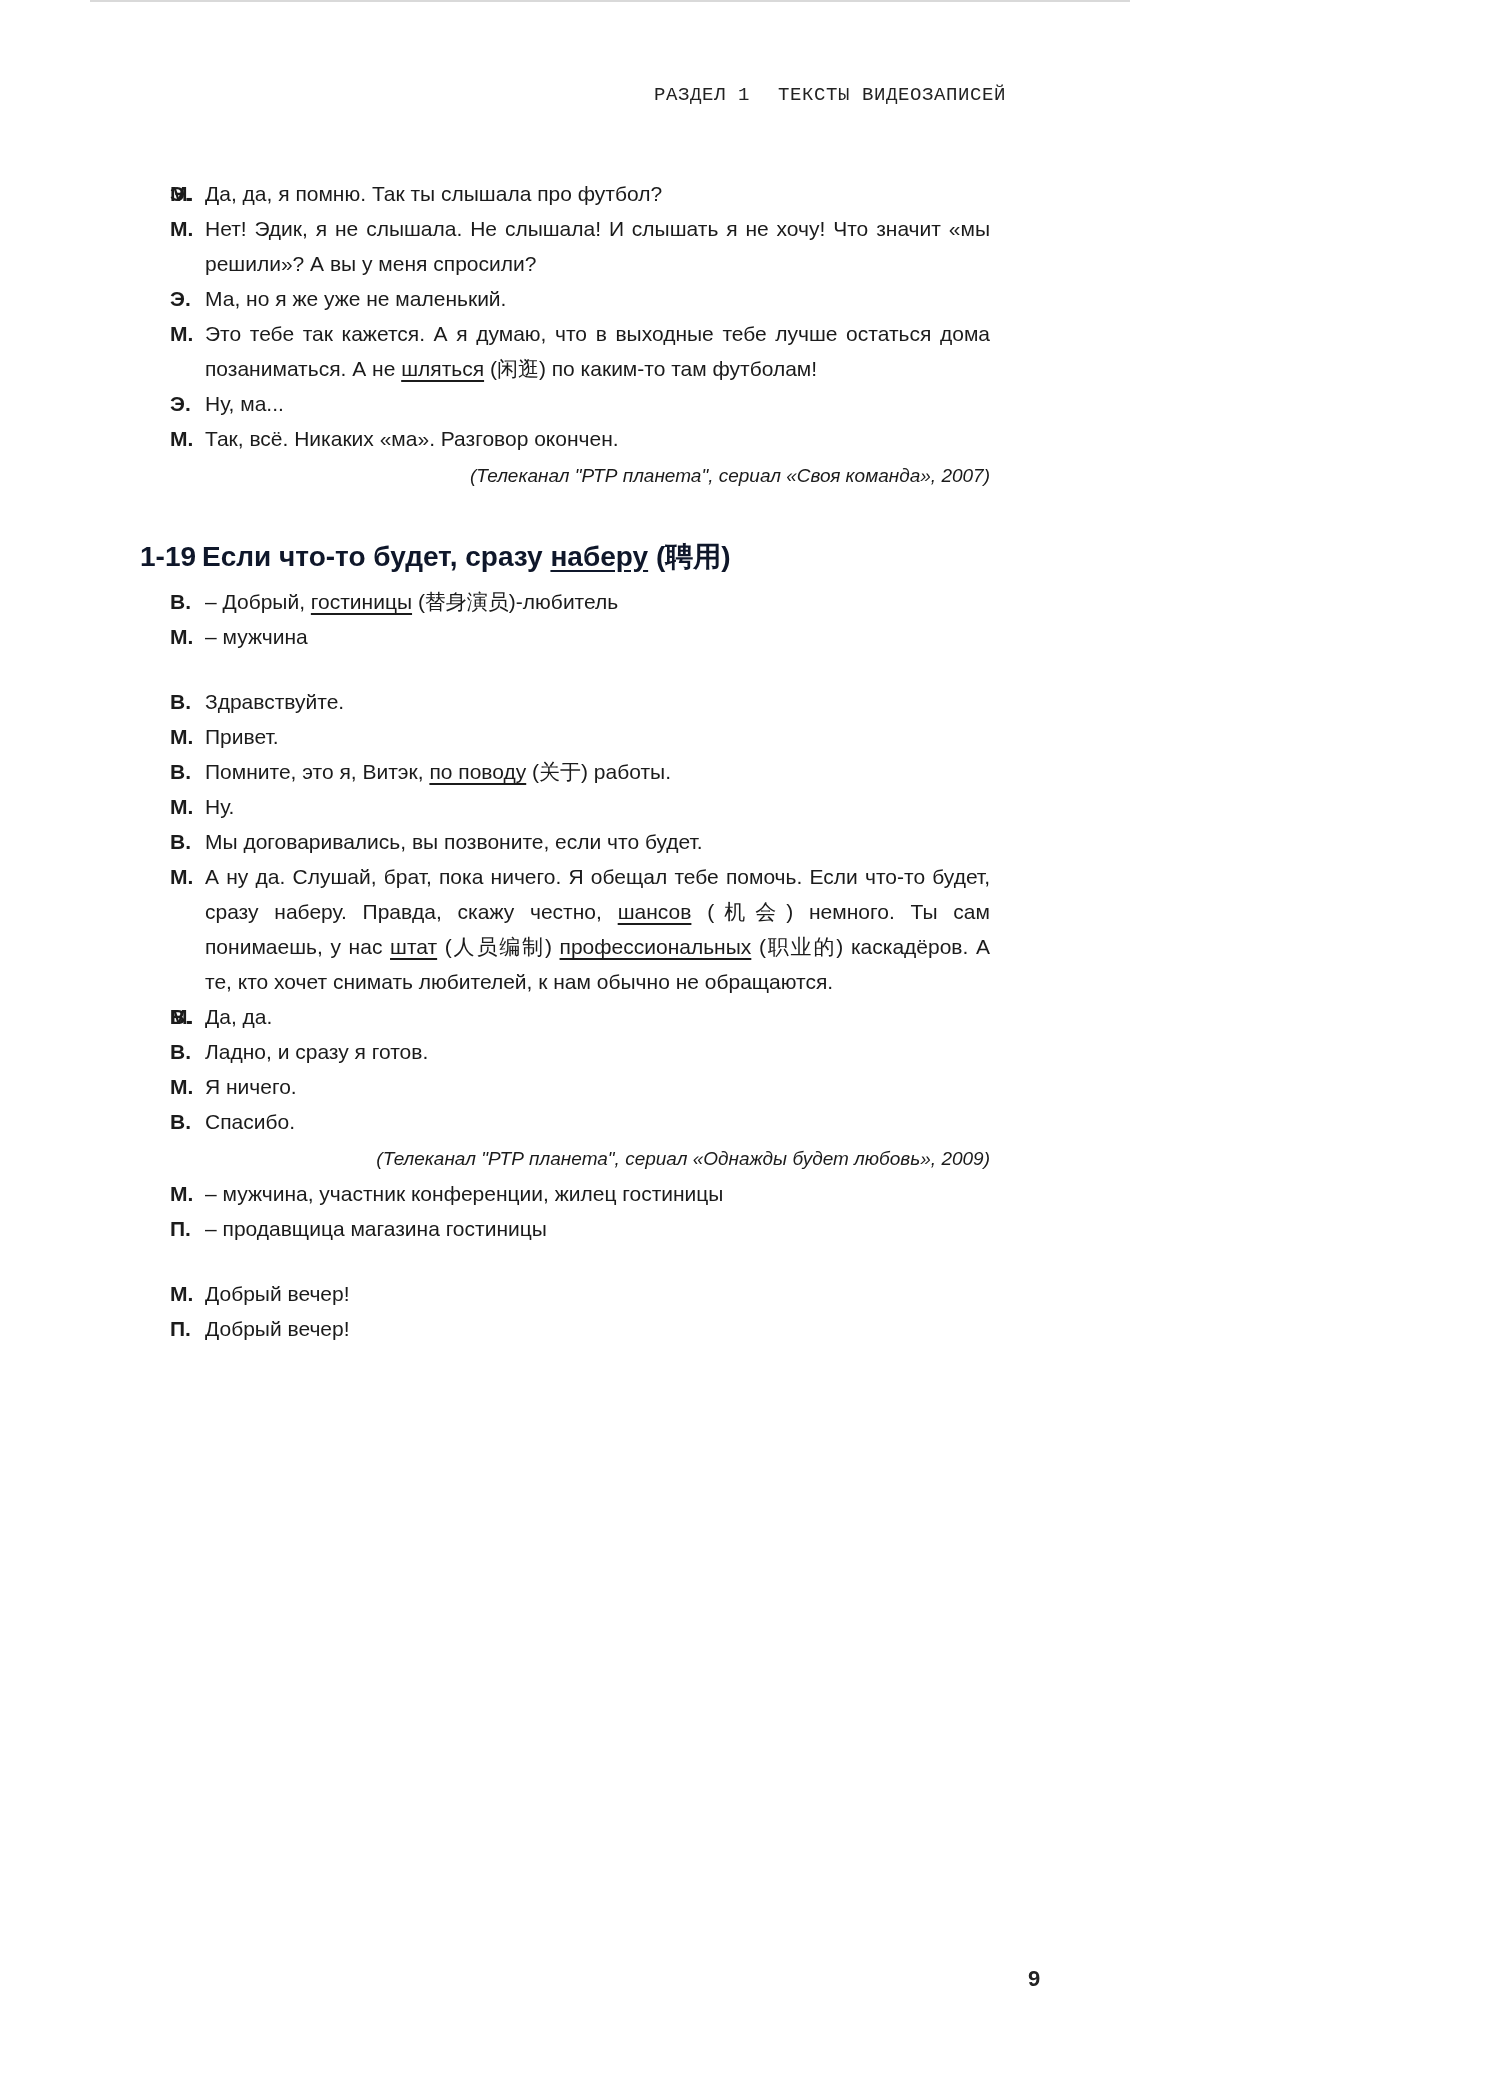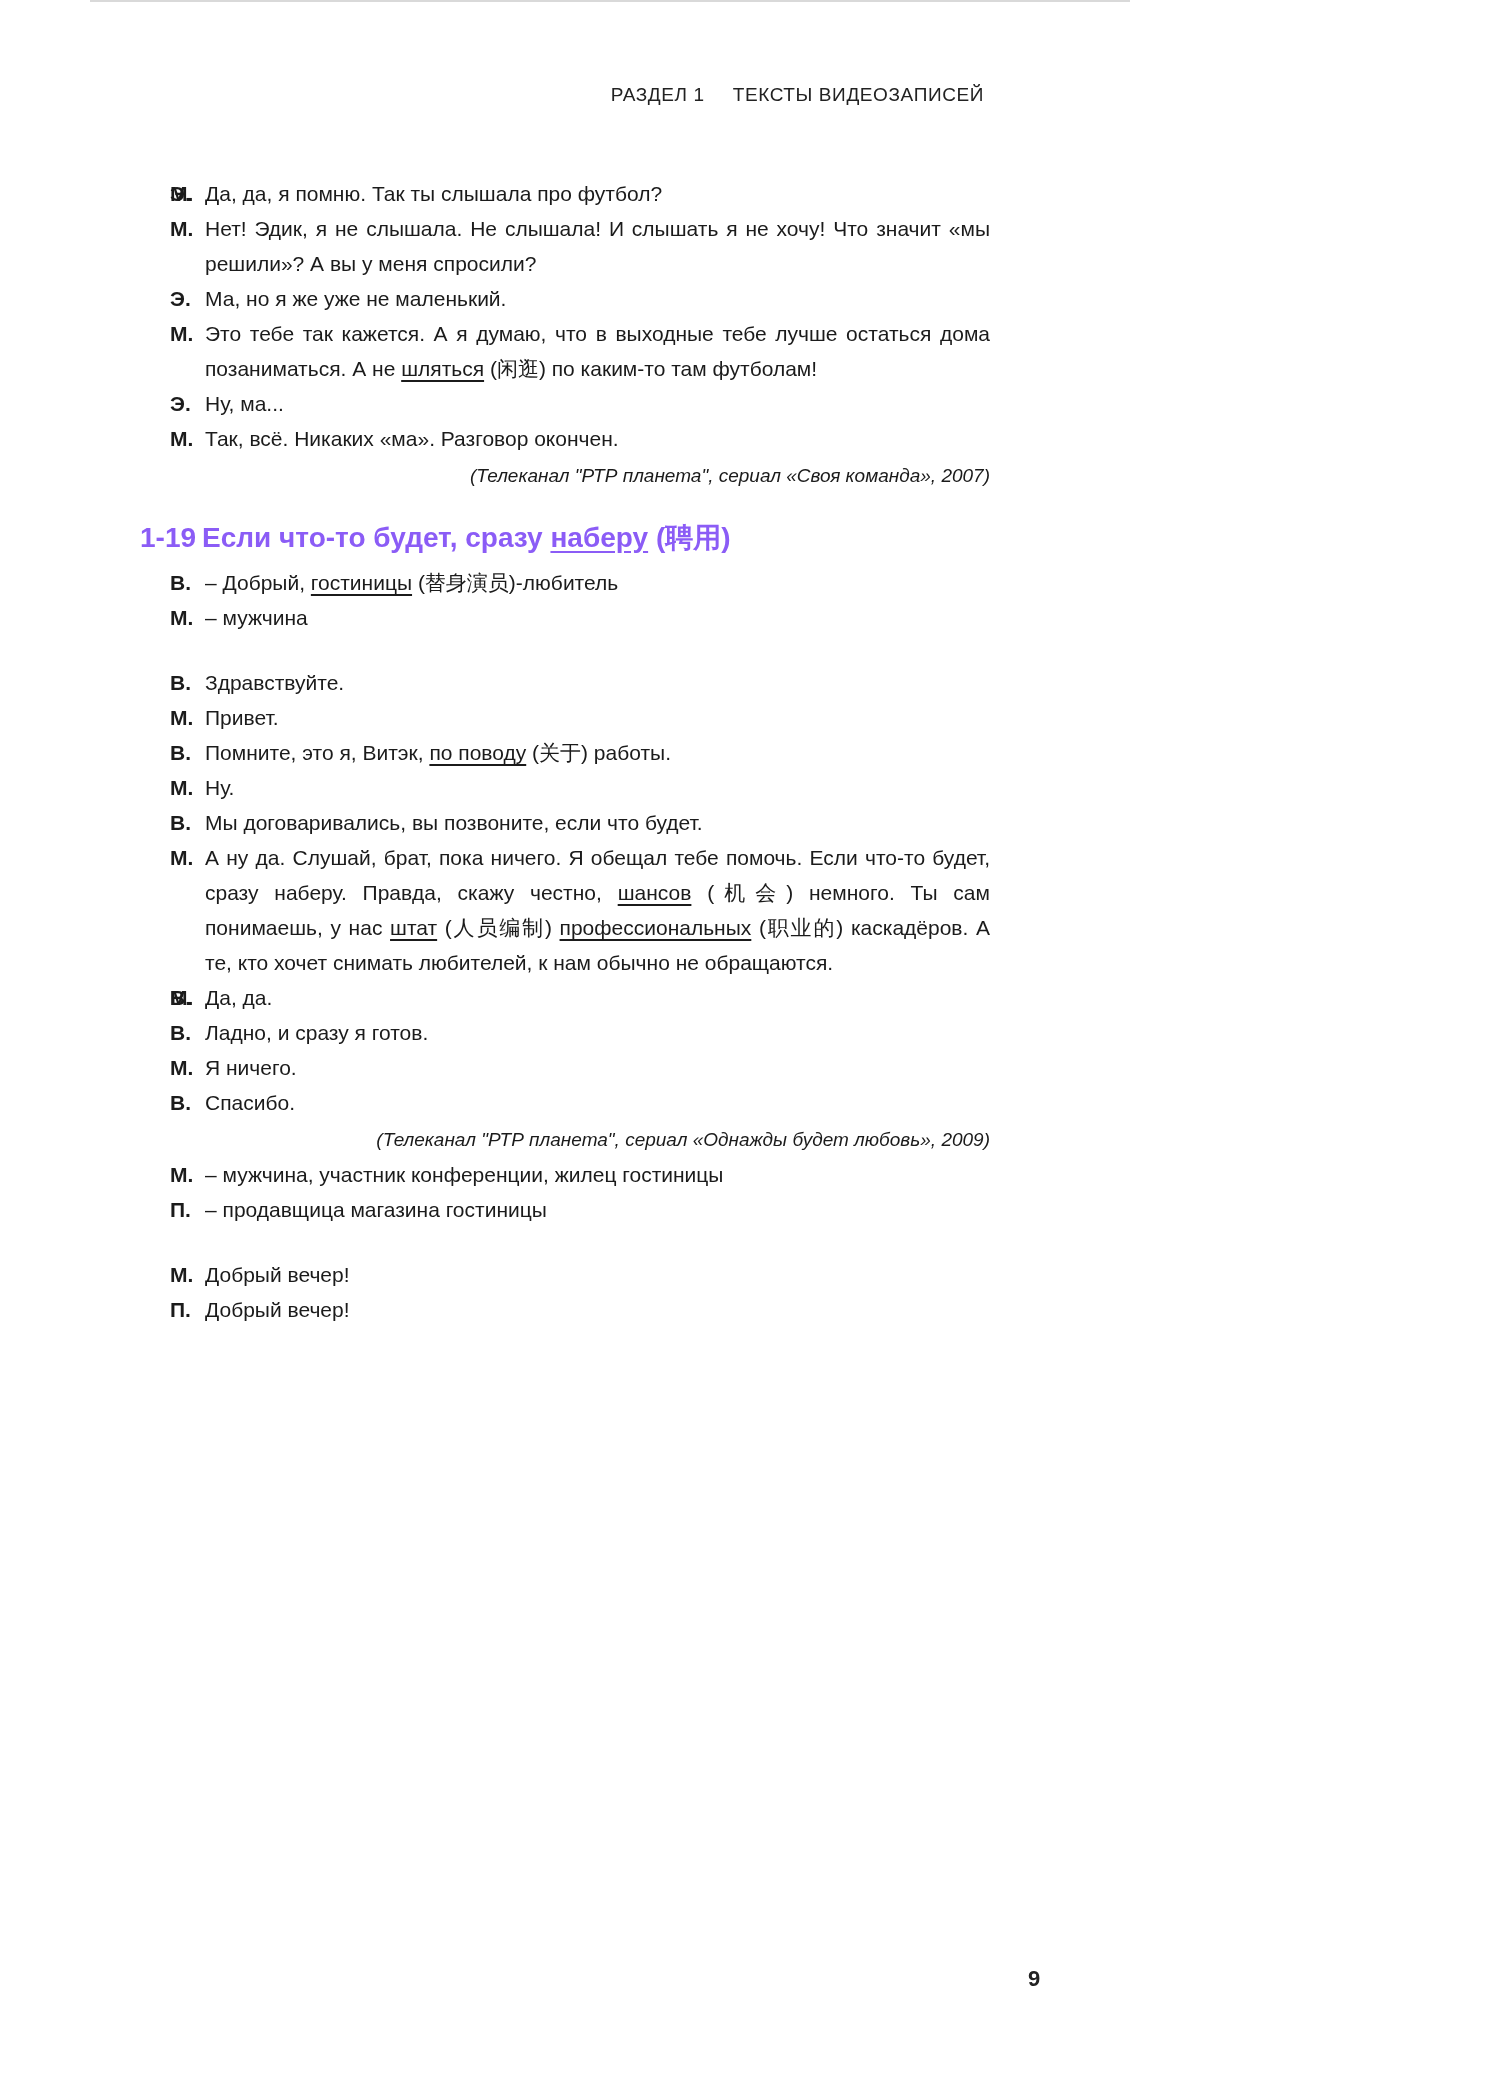--- a/index.html
+++ b/index.html
@@ -18,27 +18,28 @@
   }
   .scan-edge-top {
     position: absolute;
     top: 0; left: 90px;
     width: 1040px; height: 2px;
     background: #d9d9d9;
   }
   .page-header {
     position: absolute;
     top: 84px;
-    left: 134px;
+    left: 156px;
     width: 850px;
     text-align: right;
     font-size: 19px;
     letter-spacing: 0.6px;
     color: #222222;
     white-space: nowrap;
+    font-family: Liberation Mono, monospace;
   }
   .hdr-gap { display: inline-block; width: 28px; }
   .content {
     position: absolute;
     top: 176px;
     left: 140px;
     width: 850px;
   }
   .dline {
     position: relative;
@@ -60,23 +61,23 @@
     font-size: 19px;
     line-height: 35px;
     text-align: right;
     color: #1b1b1b;
     margin-top: 2px;
   }
   .heading {
     font-size: 28px;
     font-weight: bold;
     line-height: 40px;
-    margin-top: 25px;
+    margin-top: 44px;
     margin-bottom: 7px;
-    color: #8b5cf6;
+    color: #0f172a;
   }
   .hnum { margin-right: 6px; }
   .cast + .dialogue { margin-top: 30px; }
   .heading + .cast { margin-top: 2px; }
   .page-number {
     position: absolute;
     left: 1028px;
     top: 1966px;
     font-size: 22px;
     font-weight: bold;

